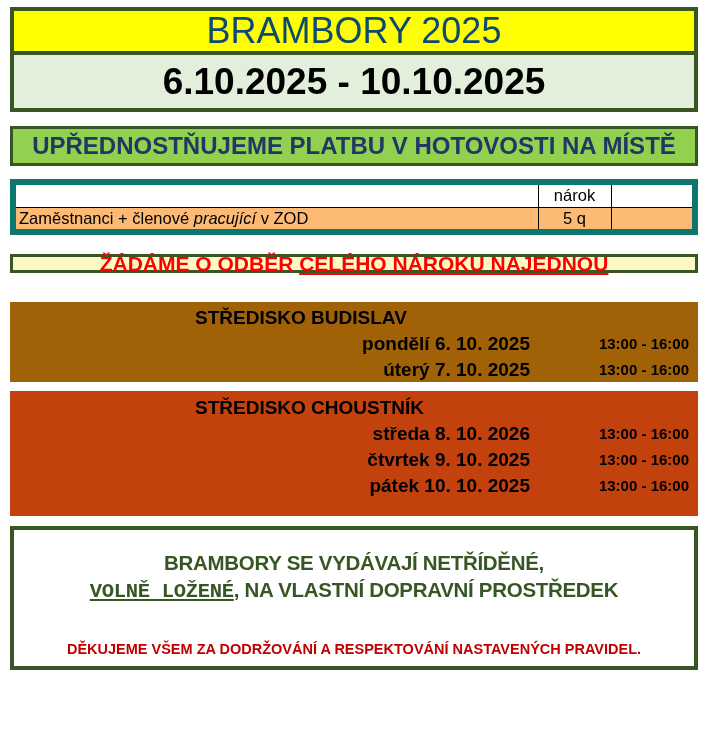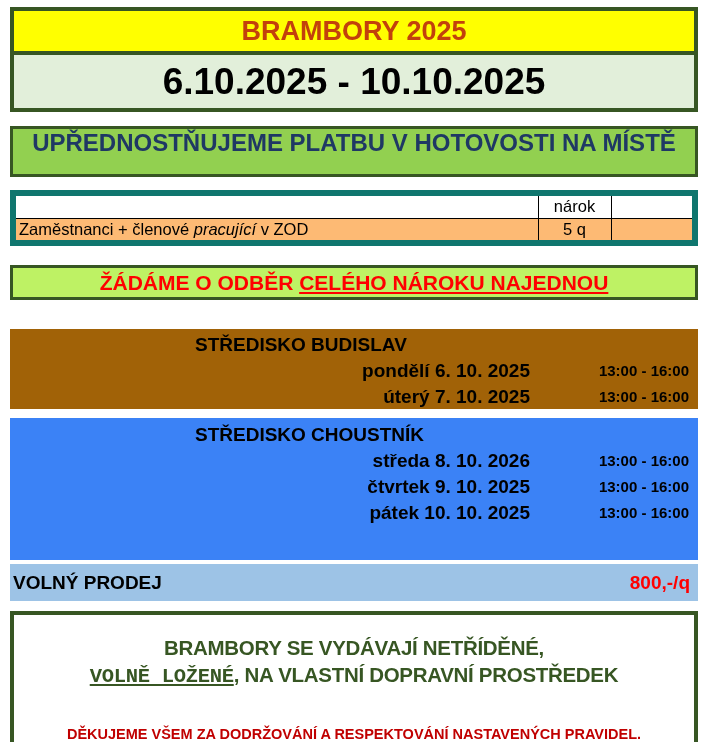--- a/index.html
+++ b/index.html
@@ -12,33 +12,33 @@
   }
   .page { width: 708px; height: 742px; padding: 7px 10px 0 10px; }
 
   
   .header-wrap { border: 4px solid #375623; }
   .banner-yellow {
     background: #FFFF00; height: 40px;
     display: flex; align-items: center; justify-content: center;
   }
   .banner-yellow .title {
-    color: #c2410c; font-weight: bold; font-size: 27px; letter-spacing: 0px;
+    color: #0c4a6e; font-weight: normal; font-size: 36px; letter-spacing: 0px;
   }
   .date-box {
     background: #E2EFDA; height: 57px; border-top: 4px solid #375623;
     display: flex; align-items: center; justify-content: center;
   }
   .date-box .date-range { color: #000; font-weight: bold; font-size: 37px; }
 
   
   .pay-banner {
     margin-top: 14px;
     background: #92D050; border: 3px solid #375623;
-    height: 51px; display: flex; align-items: flex-start; justify-content: center;
+    height: 40px; display: flex; align-items: center; justify-content: center;
   }
   .pay-banner span { color: #1F3864; font-weight: bold; font-size: 24px; }
 
   
   table.alloc {
     width: 100%; border-collapse: collapse; table-layout: fixed;
     border: 6px solid #0f766e;
     margin-top: 13px;
   }
   table.alloc td {
@@ -48,51 +48,51 @@
   table.alloc .c1 { width: 525px; text-align: left; }
   table.alloc .c2 { width: 73px; text-align: center; }
   table.alloc .c3 { text-align: center; }
   table.alloc tr.hdr td { background: #ffffff; }
   table.alloc tr.data td { background: #fdba74; }
   .it { font-style: italic; }
 
   
   .request-banner {
     margin-top: 19px;
-    background: #bef264; border: 3px solid #375623;
-    height: 35px; display: flex; align-items: center; justify-content: center;
+    background: #fef9c3; border: 3px solid #375623;
+    height: 19px; display: flex; align-items: center; justify-content: center;
   }
   .request-banner .txt { color: #FF0000; font-weight: bold; font-size: 21px; white-space: pre; }
   .request-banner .u { text-decoration: underline; }
 
   
   .sch-block { width: 100%; }
   .sch-gold { margin-top: 29px; background: #a16207; height: 80px; padding-top: 3px; }
-  .sch-green { margin-top: 9px; background: #3b82f6; height: 142px; padding-top: 4px; }
+  .sch-green { margin-top: 9px; background: #c2410c; height: 125px; padding-top: 4px; }
   .sch-title {
     font-weight: bold; font-size: 19px; color: #000;
     padding-left: 185px; height: 26px; line-height: 26px;
   }
   .sch-row { display: flex; height: 26px; line-height: 26px; }
   .sch-day { width: 520px; text-align: right; font-weight: bold; font-size: 19px; color: #000; padding-left: 40px; }
   .sch-time { flex: 1; text-align: right; padding-right: 9px; font-weight: bold; font-size: 15px; color: #000; }
 
   
   .free-sale {
     margin-top: 4px; background: #9DC3E6; height: 37px;
     display: flex; align-items: center; justify-content: space-between;
     padding: 0 8px 0 3px;
   }
   .free-sale .label { color: #000; font-weight: bold; font-size: 19px; }
   .free-sale .price { color: #FF0000; font-weight: bold; font-size: 19px; }
 
   
   .footer-box {
     margin-top: 10px; border: 4px solid #375623; background: #fff;
-    height: 178px; text-align: center;
+    height: 144px; text-align: center;
   }
   .footer-green {
     margin-top: 19px; color: #375623; font-weight: bold; font-size: 20.5px;
     line-height: 27px; letter-spacing: -0.3px;
   }
   .footer-green .u { text-decoration: underline; font-family: Liberation Mono, monospace; }
   .footer-red {
     margin-top: 36px; color: #C00000; font-weight: bold; font-size: 14.5px;
   }
 </style>
@@ -154,24 +154,20 @@
     <div class="sch-row">
       <span class="sch-day">čtvrtek 9. 10. 2025</span>
       <span class="sch-time">13:00 - 16:00</span>
     </div>
     <div class="sch-row">
       <span class="sch-day">pátek 10. 10. 2025</span>
       <span class="sch-time">13:00 - 16:00</span>
     </div>
   </div>
 
-  <div class="free-sale">
-    <span class="label">VOLNÝ PRODEJ</span>
-    <span class="price">800,-/q</span>
-  </div>
 
   <div class="footer-box">
     <div class="footer-green">
       <div>BRAMBORY SE VYDÁVAJÍ NETŘÍDĚNÉ,</div>
       <div><span class="u">VOLNĚ LOŽENÉ</span><span>, NA VLASTNÍ DOPRAVNÍ PROSTŘEDEK</span></div>
     </div>
     <div class="footer-red">DĚKUJEME VŠEM ZA DODRŽOVÁNÍ A RESPEKTOVÁNÍ NASTAVENÝCH PRAVIDEL.</div>
   </div>
 
 </div>

